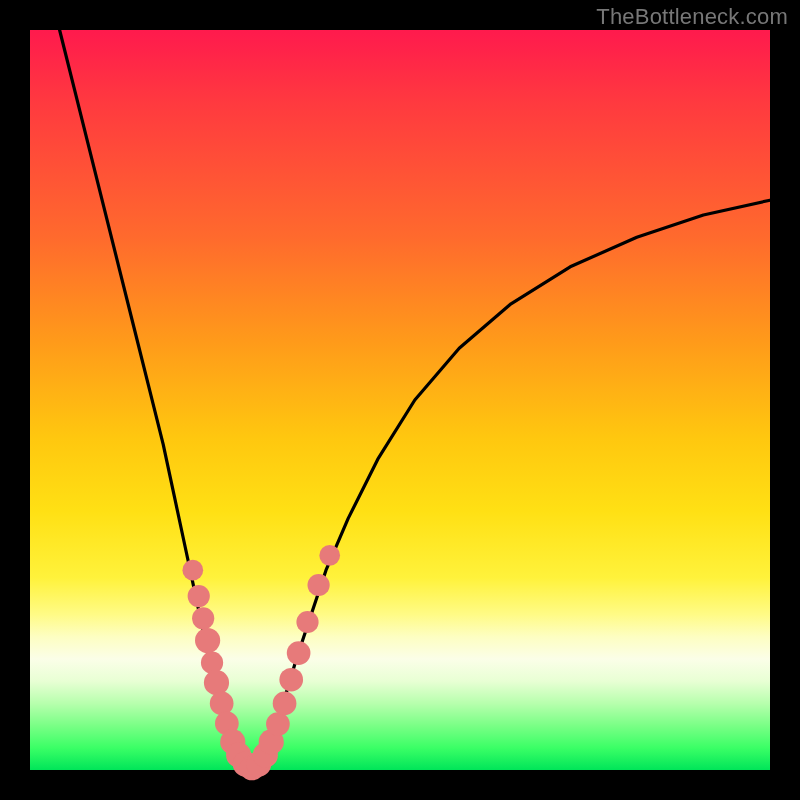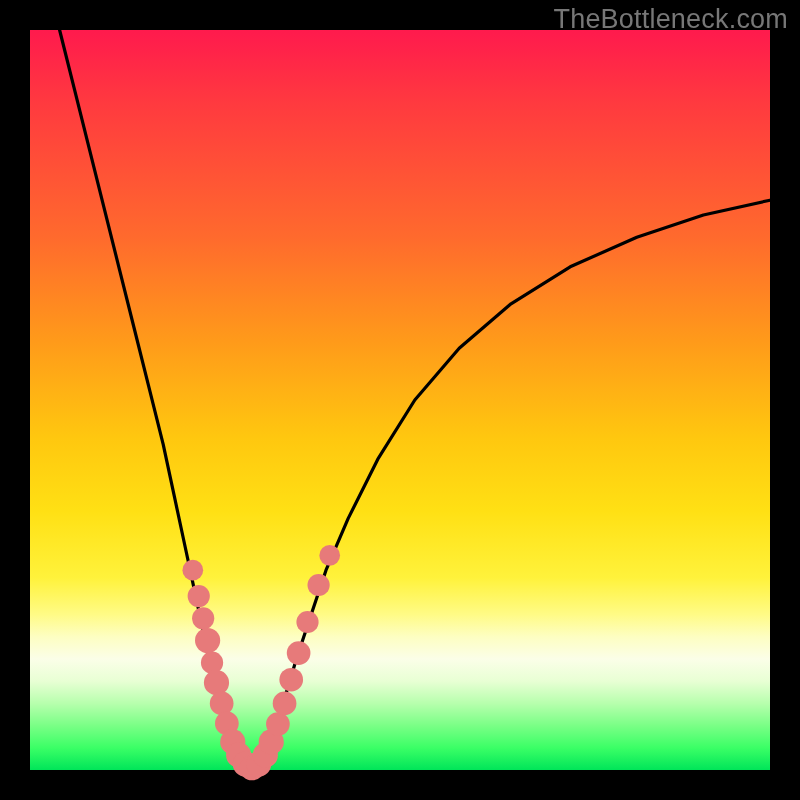--- a/index.html
+++ b/index.html
@@ -43,21 +43,21 @@
       #7aff86 94%,
       #3bff66 97%,
       #00e559 100%
     );
   }
   .watermark {
     position: absolute;
     top: 4px;
     right: 12px;
     color: #777;
-    font-size: 27px;
+    font-size: 22px;
     letter-spacing: 0.2px;
     user-select: none;
   }
   svg.overlay {
     position: absolute;
     top: 30px;
     left: 30px;
     width: 740px;
     height: 740px;
     overflow: visible;

